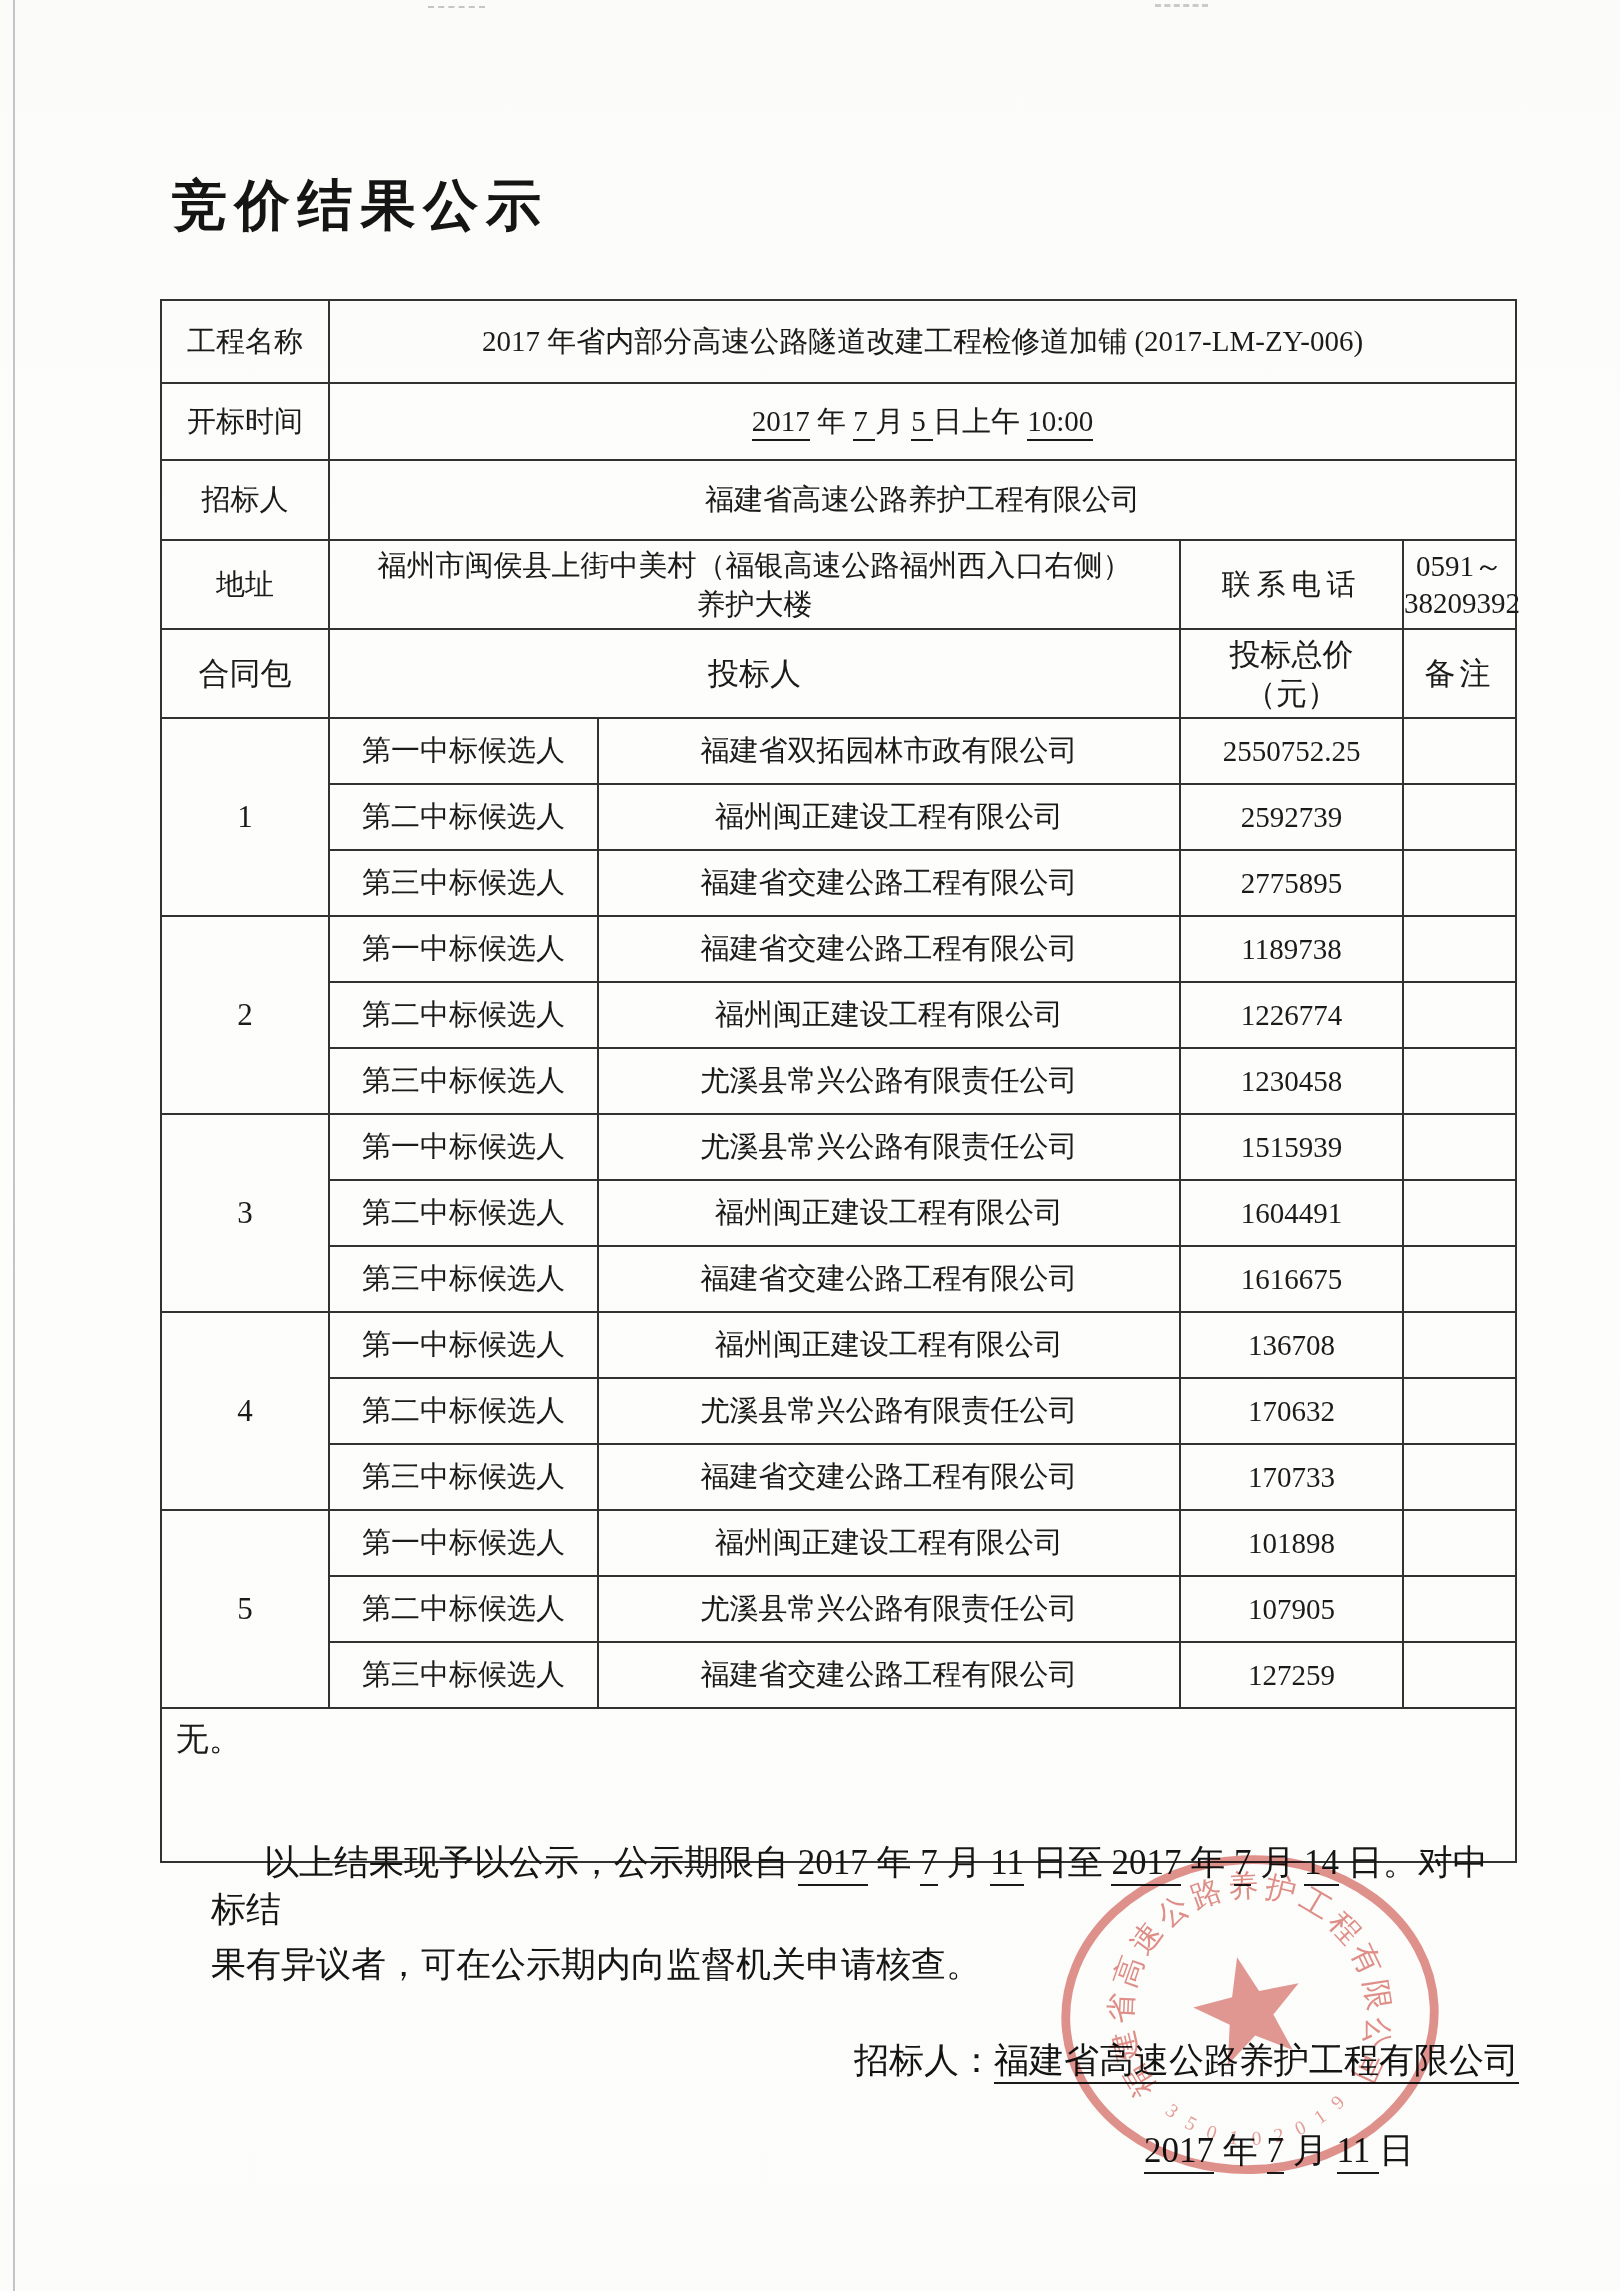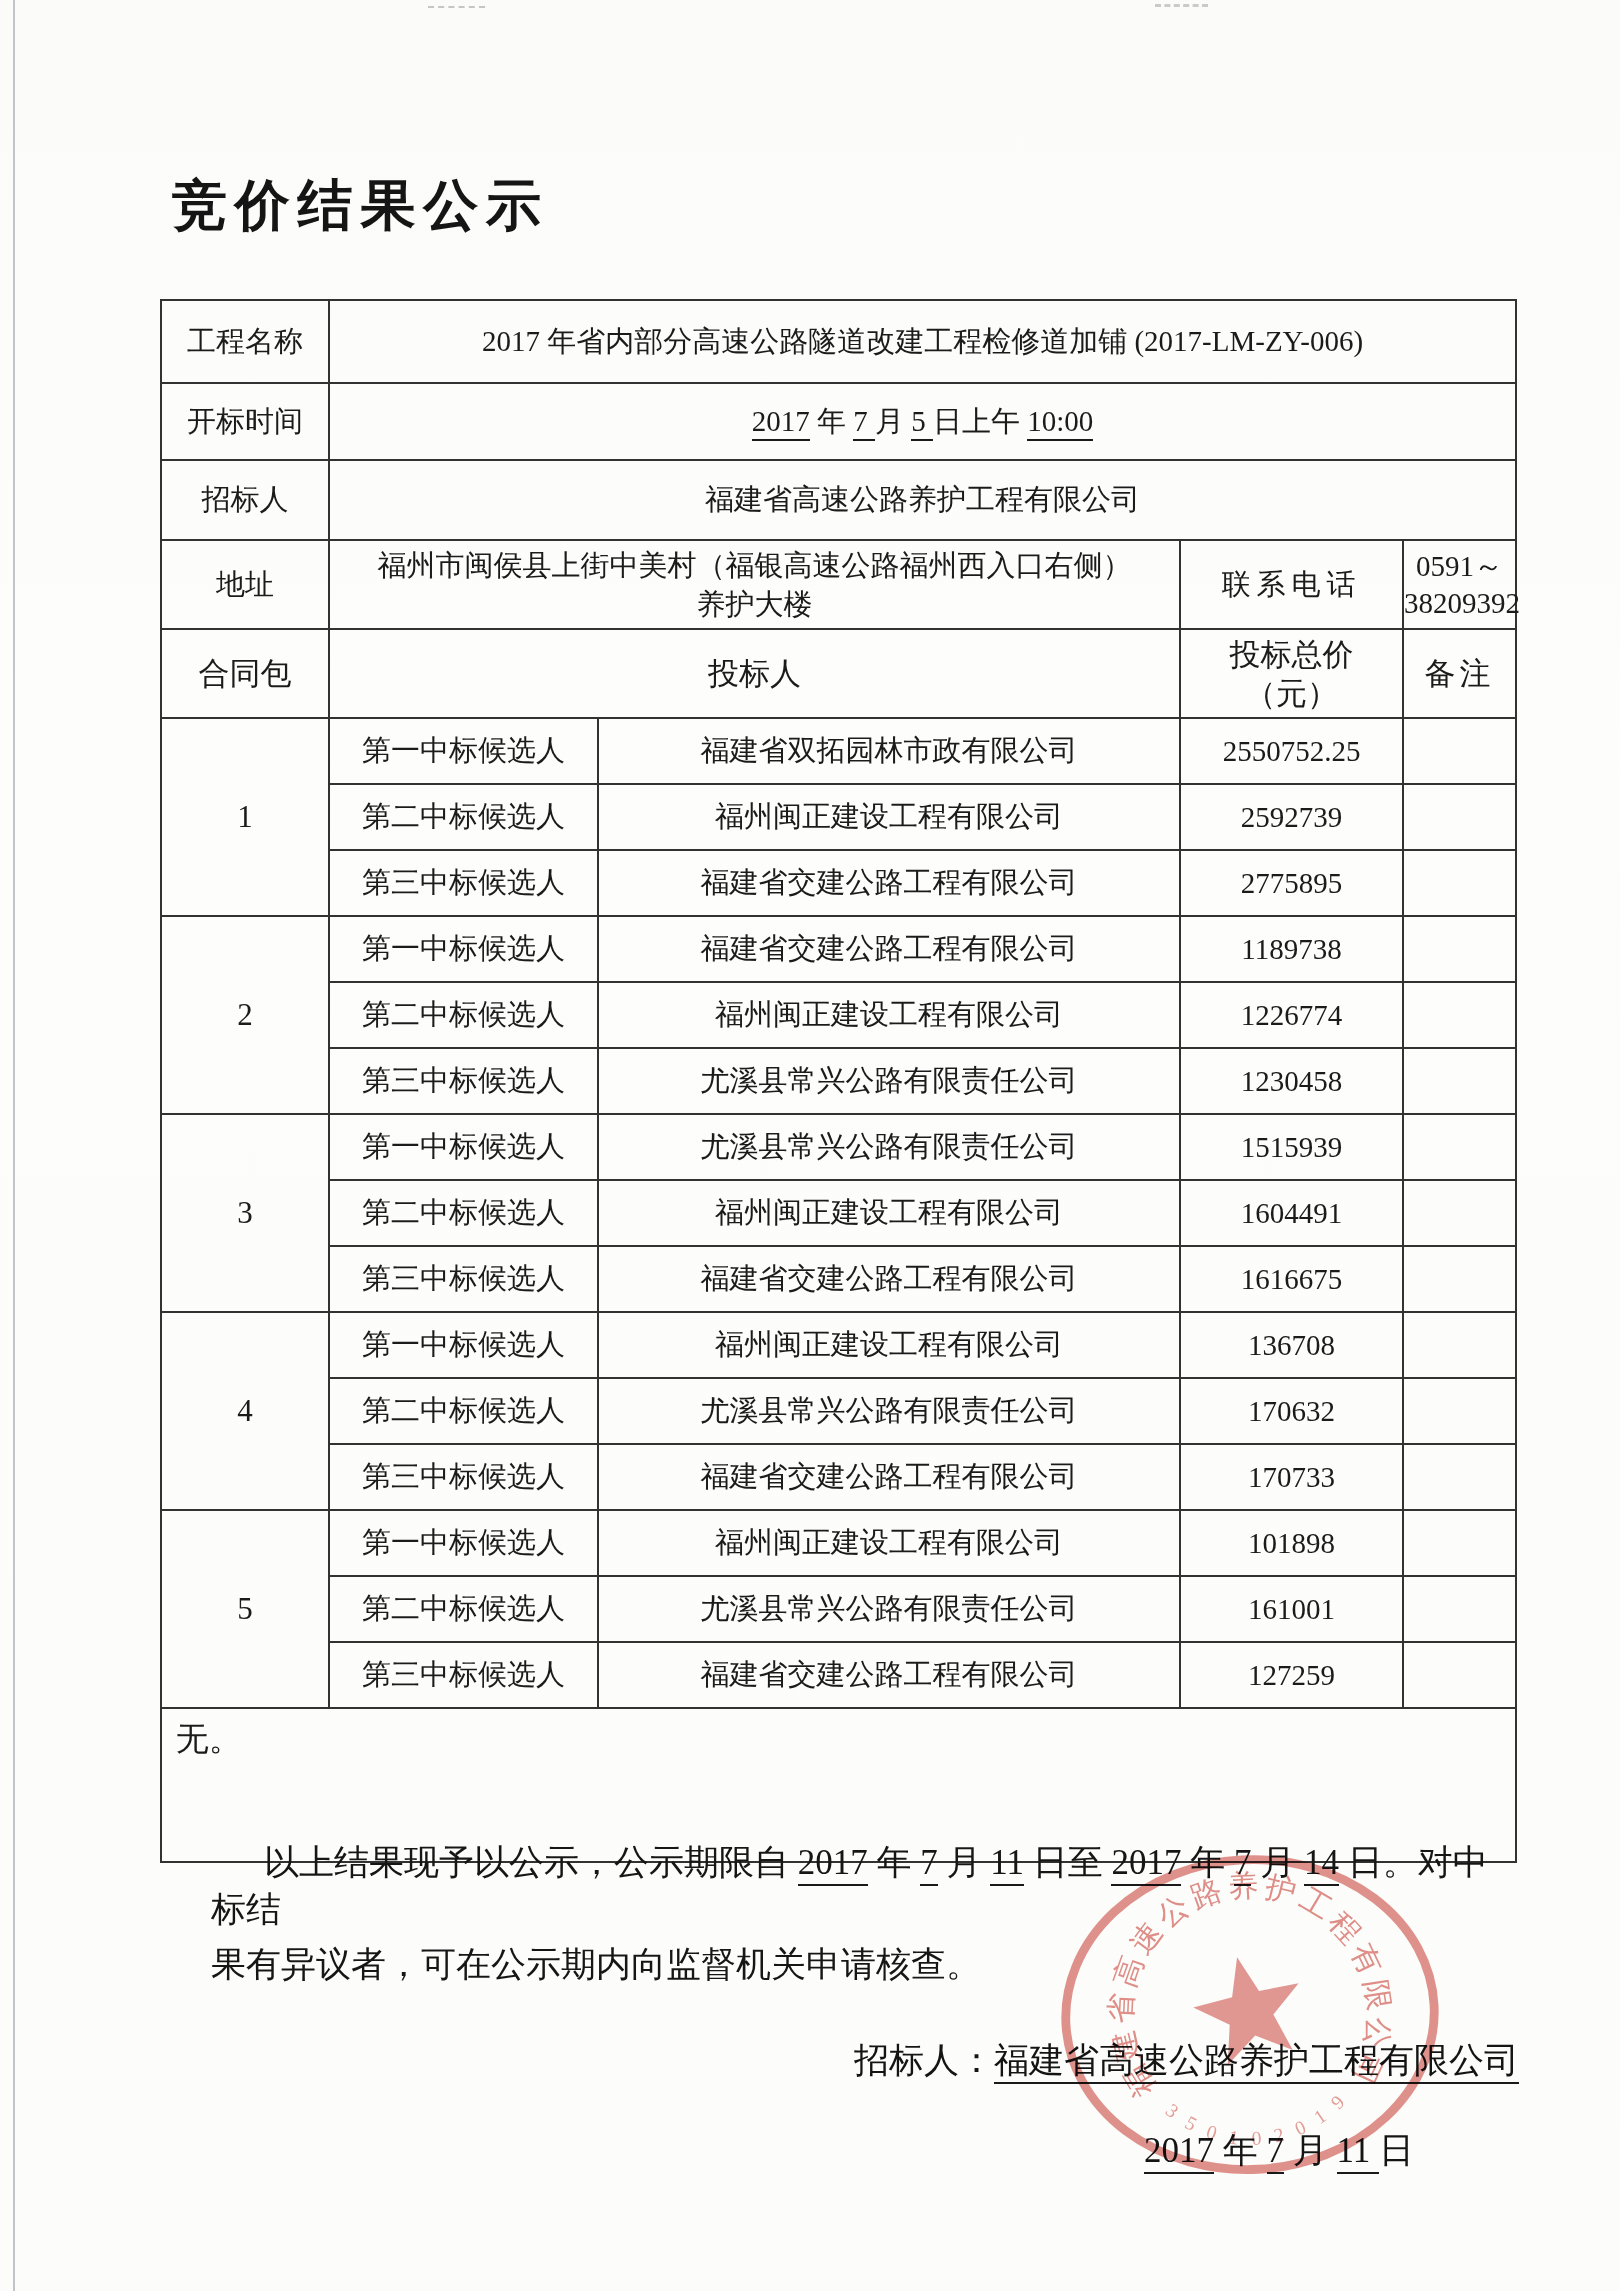--- a/index.html
+++ b/index.html
@@ -196,21 +196,21 @@
         <tr class="bid-row group-first">
           <td class="c-pkg" rowspan="3">5</td>
           <td class="c-rank">第一中标候选人</td>
           <td class="c-bidder">福州闽正建设工程有限公司</td>
           <td class="c-price">101898</td>
           <td class="c-remark"></td>
         </tr>
         <tr class="bid-row">
           <td class="c-rank">第二中标候选人</td>
           <td class="c-bidder">尤溪县常兴公路有限责任公司</td>
-          <td class="c-price">161001</td>
+          <td class="c-price">107905</td>
           <td class="c-remark"></td>
         </tr>
         <tr class="bid-row">
           <td class="c-rank">第三中标候选人</td>
           <td class="c-bidder">福建省交建公路工程有限公司</td>
           <td class="c-price">127259</td>
           <td class="c-remark"></td>
         </tr>
       </tbody>
     <tbody>

